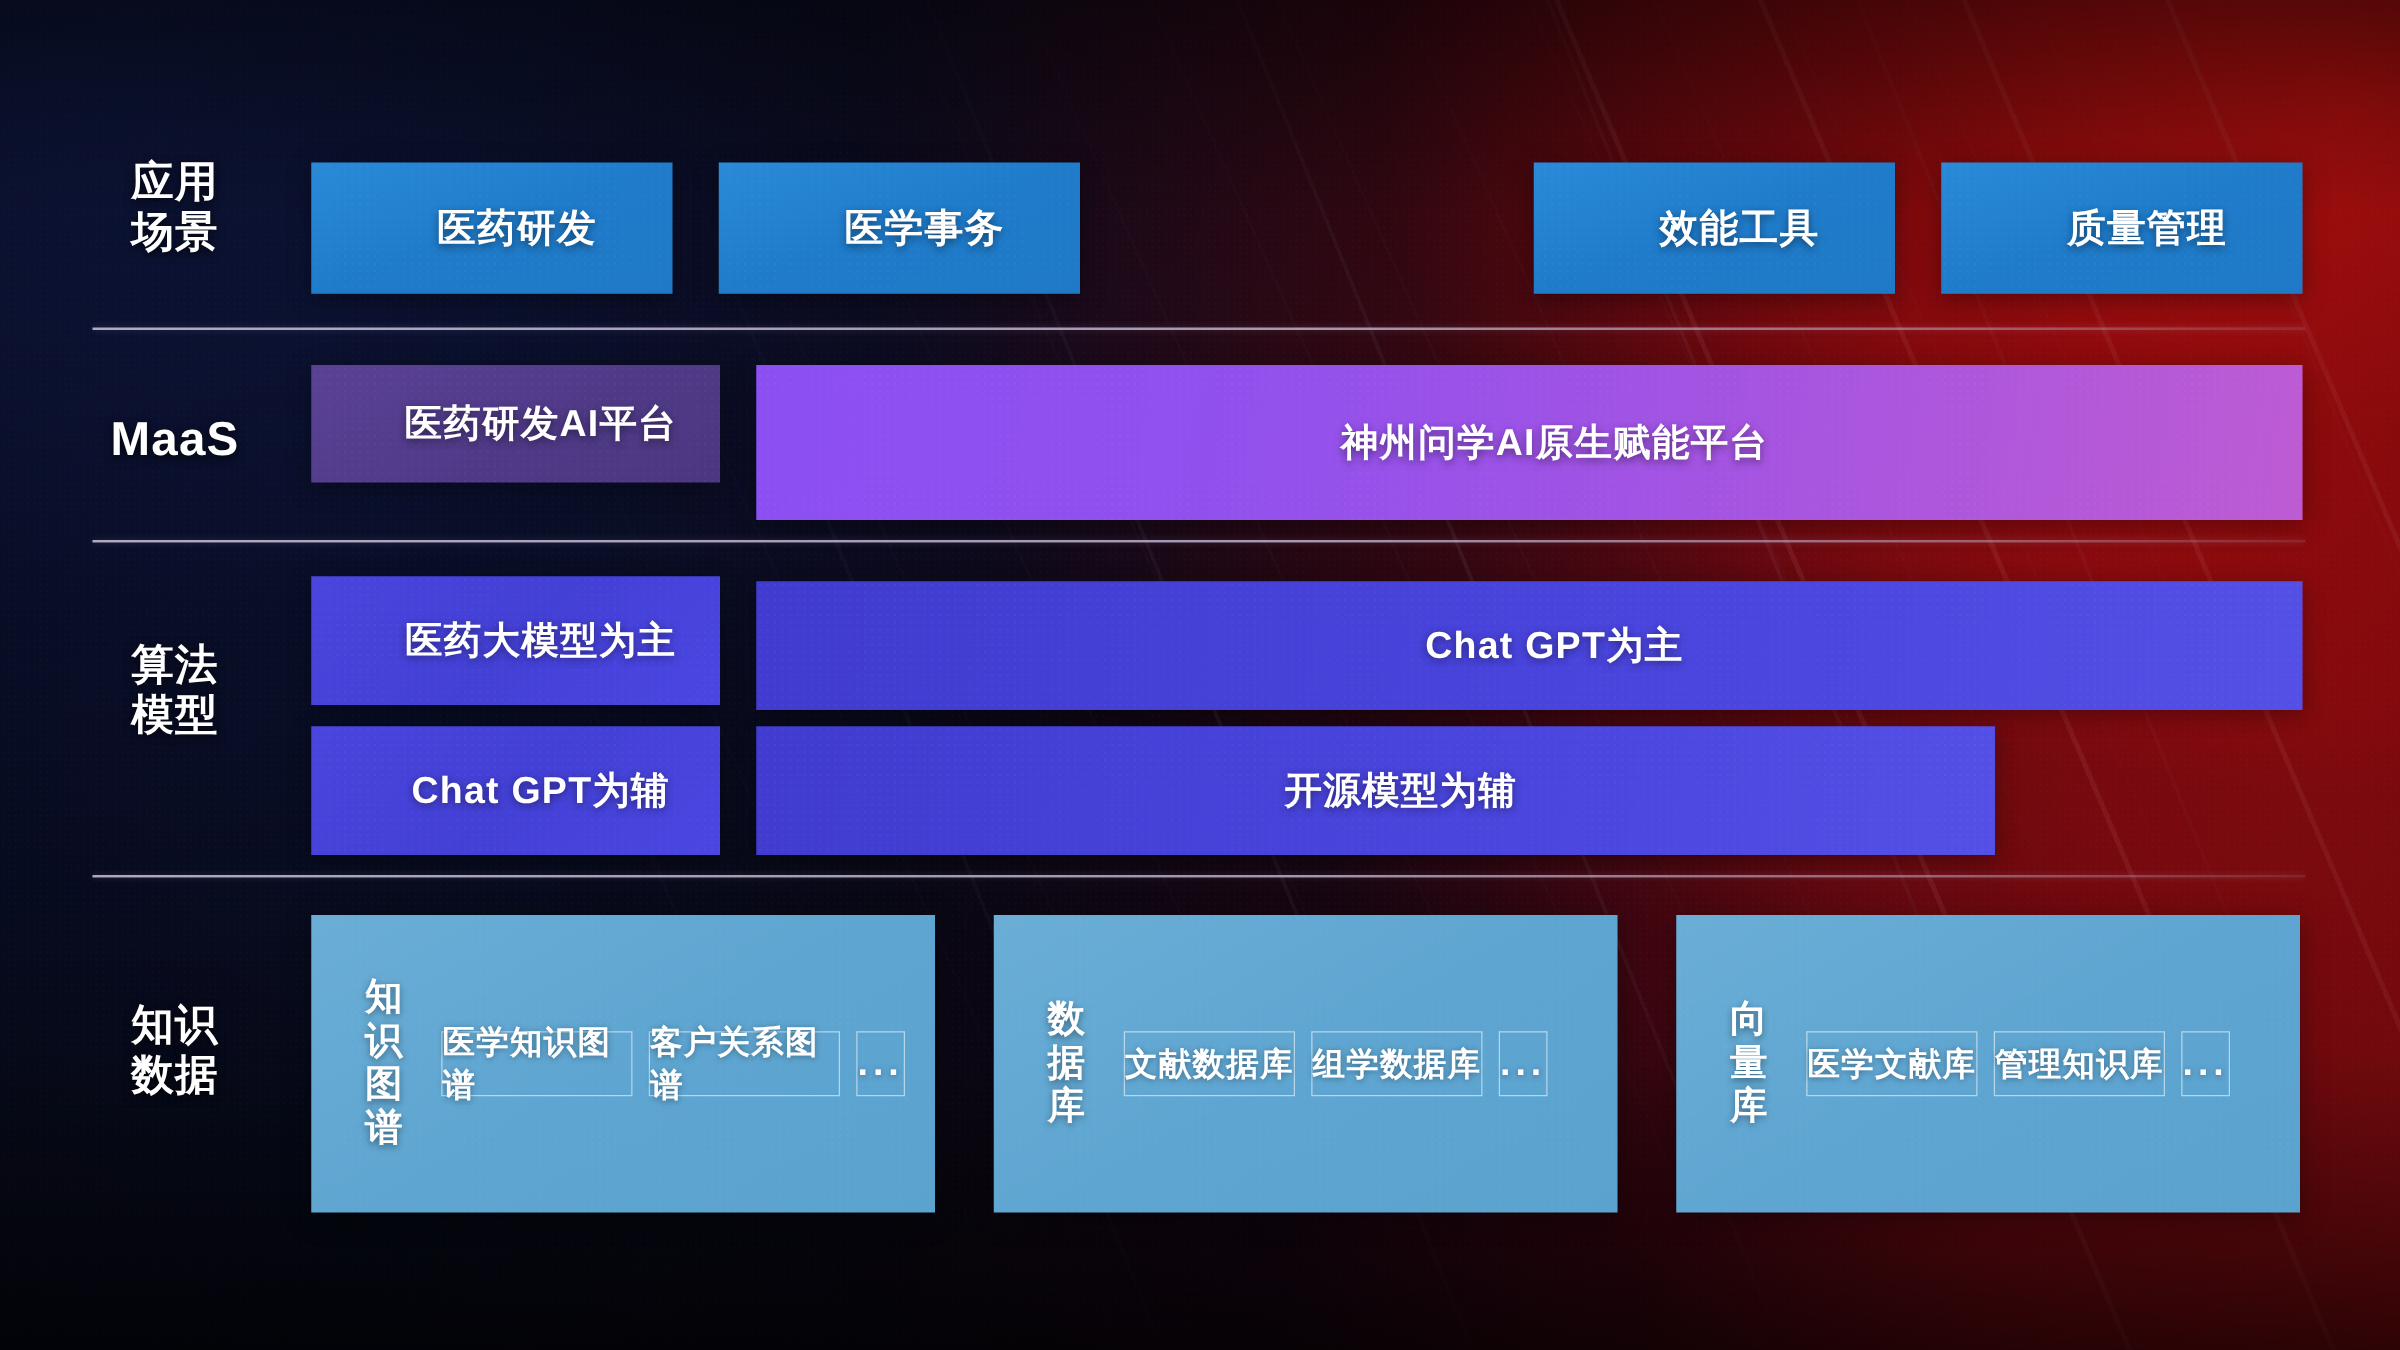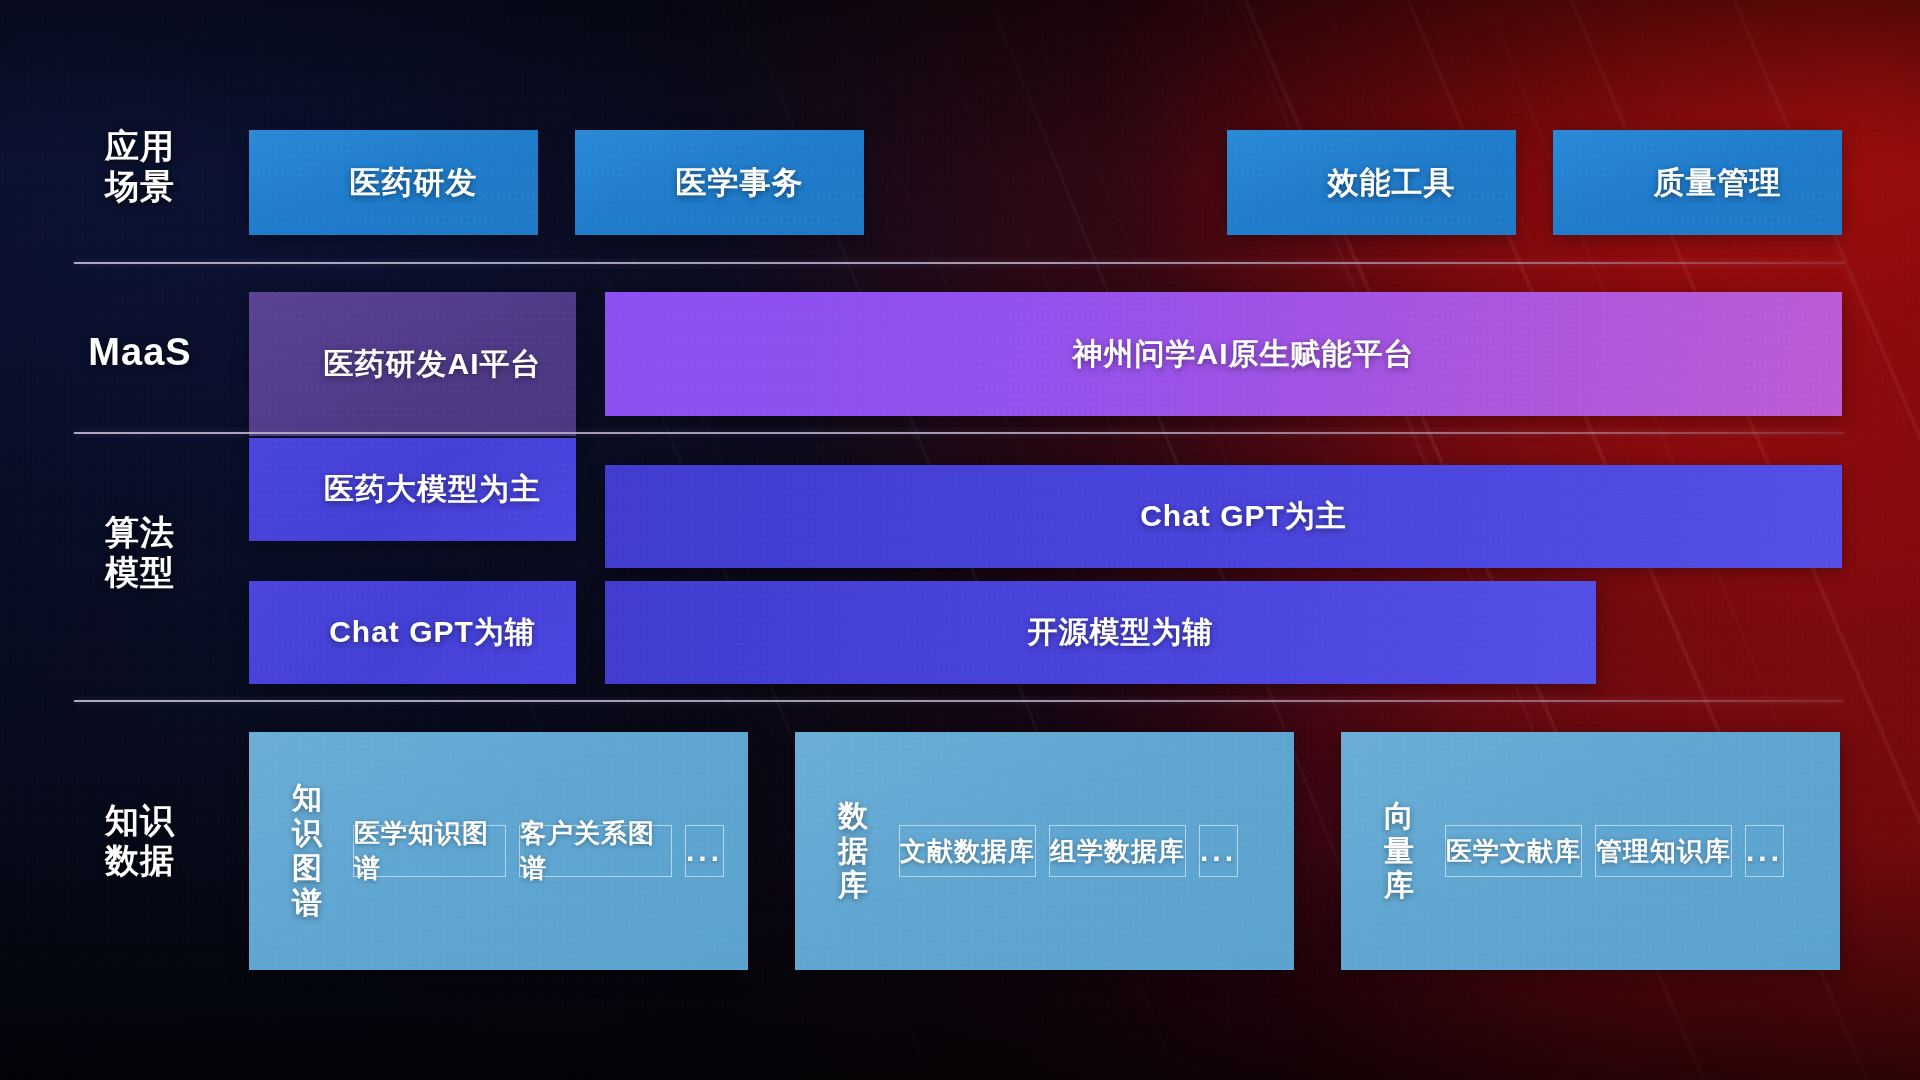--- a/index.html
+++ b/index.html
@@ -201,29 +201,29 @@
 
     <div class="box app-box" style="left:249px; top:130px; width:289px; height:105px;">医药研发</div>
     <div class="box app-box" style="left:575px; top:130px; width:289px; height:105px;">医学事务</div>
     <div class="box app-box" style="left:1227px; top:130px; width:289px; height:105px;">效能工具</div>
     <div class="box app-box" style="left:1553px; top:130px; width:289px; height:105px;">质量管理</div>
 
     <div class="divider" style="left:74px; top:262px; width:1770px;"></div>
 
     <div class="row-label" style="left:60px; top:330px; width:160px; font-size:38px;">MaaS</div>
 
-    <div class="box maas-left" style="left:249px; top:292px; width:327px; height:144px;">医药研发AI平台</div>
+    <div class="box maas-left" style="left:249px; top:292px; width:327px; height:94px;">医药研发AI平台</div>
     <div class="box maas-right" style="left:605px; top:292px; width:1237px; height:124px;">神州问学AI原生赋能平台</div>
 
     <div class="divider" style="left:74px; top:432px; width:1770px;"></div>
 
     <div class="row-label" style="left:60px; top:512px; width:160px; font-size:34px;">算法
 模型</div>
 
-    <div class="box algo-box" style="left:249px; top:438px; width:327px; height:103px;">医药大模型为主</div>
+    <div class="box algo-box" style="left:249px; top:461px; width:327px; height:103px;">医药大模型为主</div>
     <div class="box algo-wide" style="left:605px; top:465px; width:1237px; height:103px;">Chat GPT为主</div>
 
     <div class="box algo-box" style="left:249px; top:581px; width:327px; height:103px;">Chat GPT为辅</div>
     <div class="box algo-wide" style="left:605px; top:581px; width:991px; height:103px;">开源模型为辅</div>
 
     <div class="divider" style="left:74px; top:700px; width:1770px;"></div>
 
     <div class="row-label" style="left:60px; top:800px; width:160px; font-size:34px;">知识
 数据</div>
 

